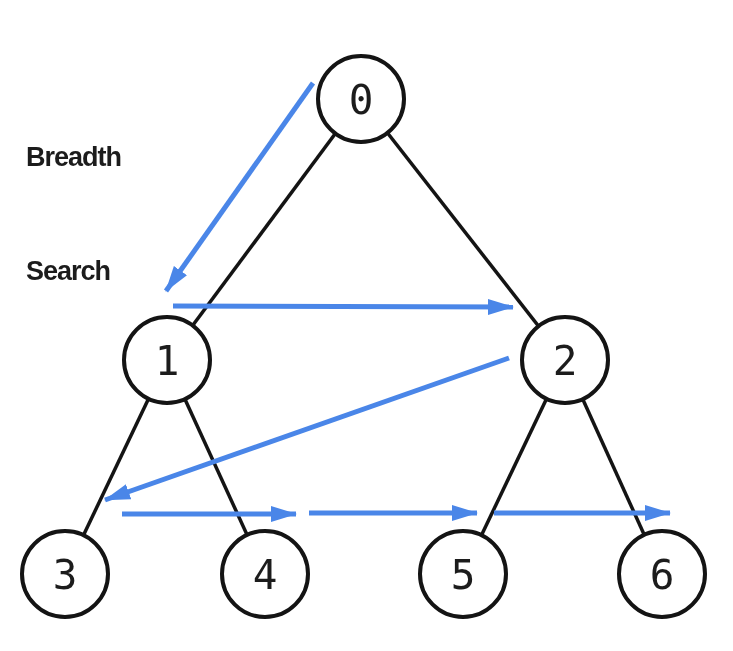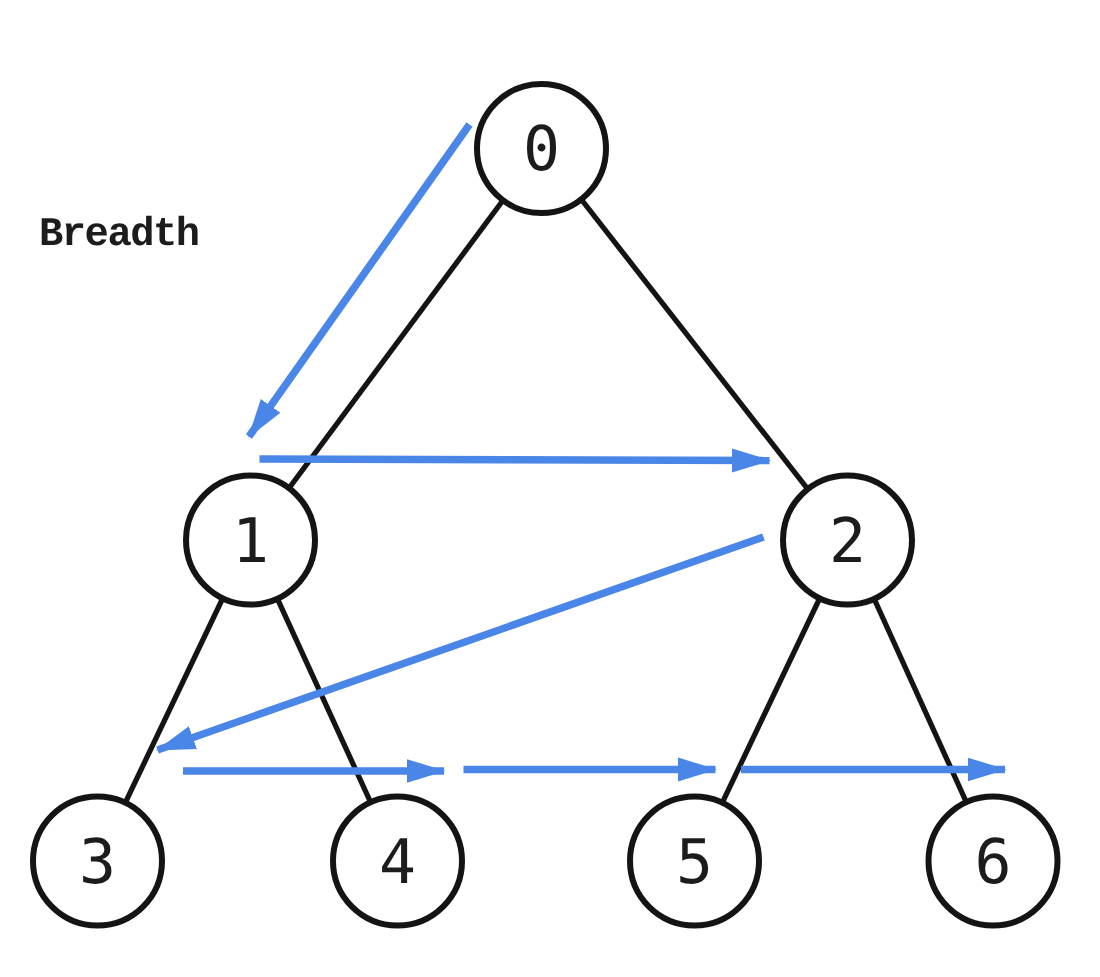--- a/index.html
+++ b/index.html
@@ -18,41 +18,42 @@
     position: absolute;
     left: 0;
     top: 0;
     width: 733px;
     height: 651px;
   }
   .title-block {
     position: absolute;
     left: 26px;
     top: 62px;
-    font-family: Liberation Mono, monospace;
+    font-family: Liberation Sans, sans-serif;
     font-size: 27px;
     font-weight: bold;
     line-height: 38px;
     letter-spacing: -1px;
     color: #1c1c1c;
     white-space: pre;
   }
   .title-line { display: block; }
   svg text.node-label {
     font-family: "DejaVu Sans Mono", monospace;
     font-size: 41px;
     font-weight: 400;
     fill: #1c1c1c;
   }
 </style>
 </head>
 <body>
 
 <div class="title-block">
   <span class="title-line">Breadth</span>
+  <span class="title-line">Search</span>
 </div>
 
 <svg id="diagram-svg" class="canvas" viewBox="0 0 733 651" xmlns="http://www.w3.org/2000/svg">
     <defs>
       <marker id="arrowhead" markerUnits="userSpaceOnUse" markerWidth="26" markerHeight="18" refX="25" refY="9" orient="auto">
         <path d="M0,1 L26,9 L0,17 Z" fill="#4a86e8"></path>
       </marker>
     </defs>
     <line x1="361" y1="99" x2="167" y2="360" stroke="#141414" stroke-width="3.5"></line>
     <line x1="361" y1="99" x2="565" y2="360" stroke="#141414" stroke-width="3.5"></line>

